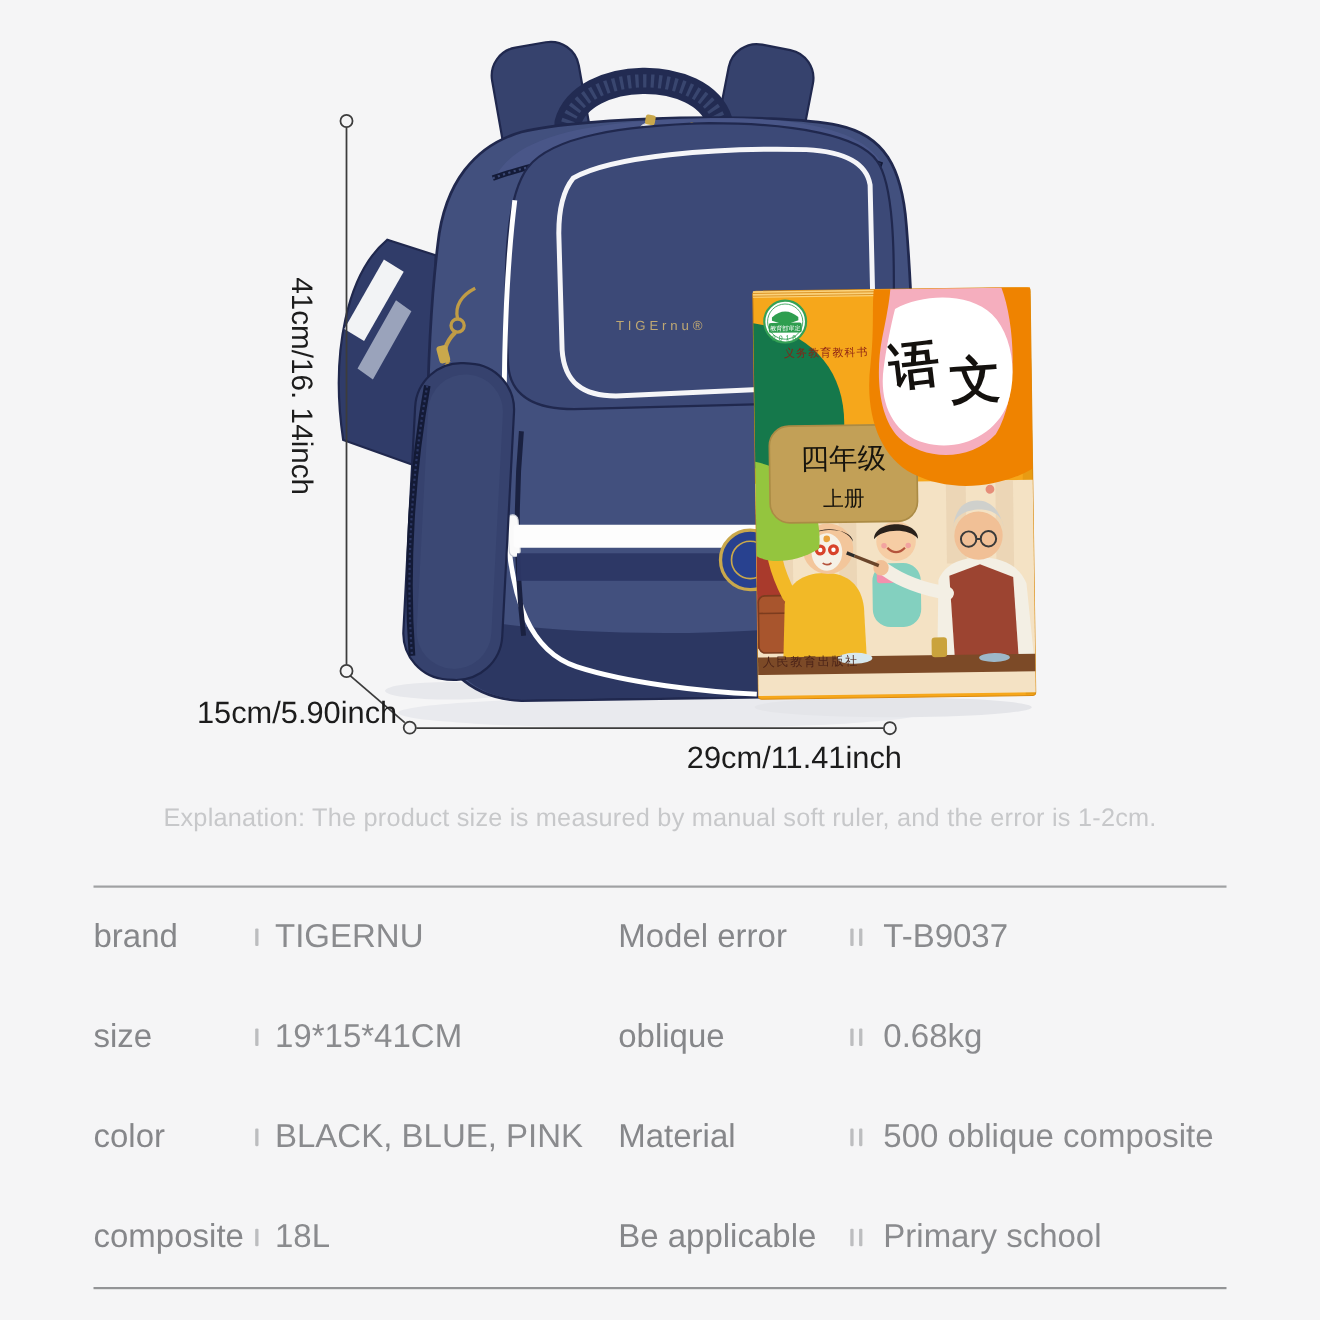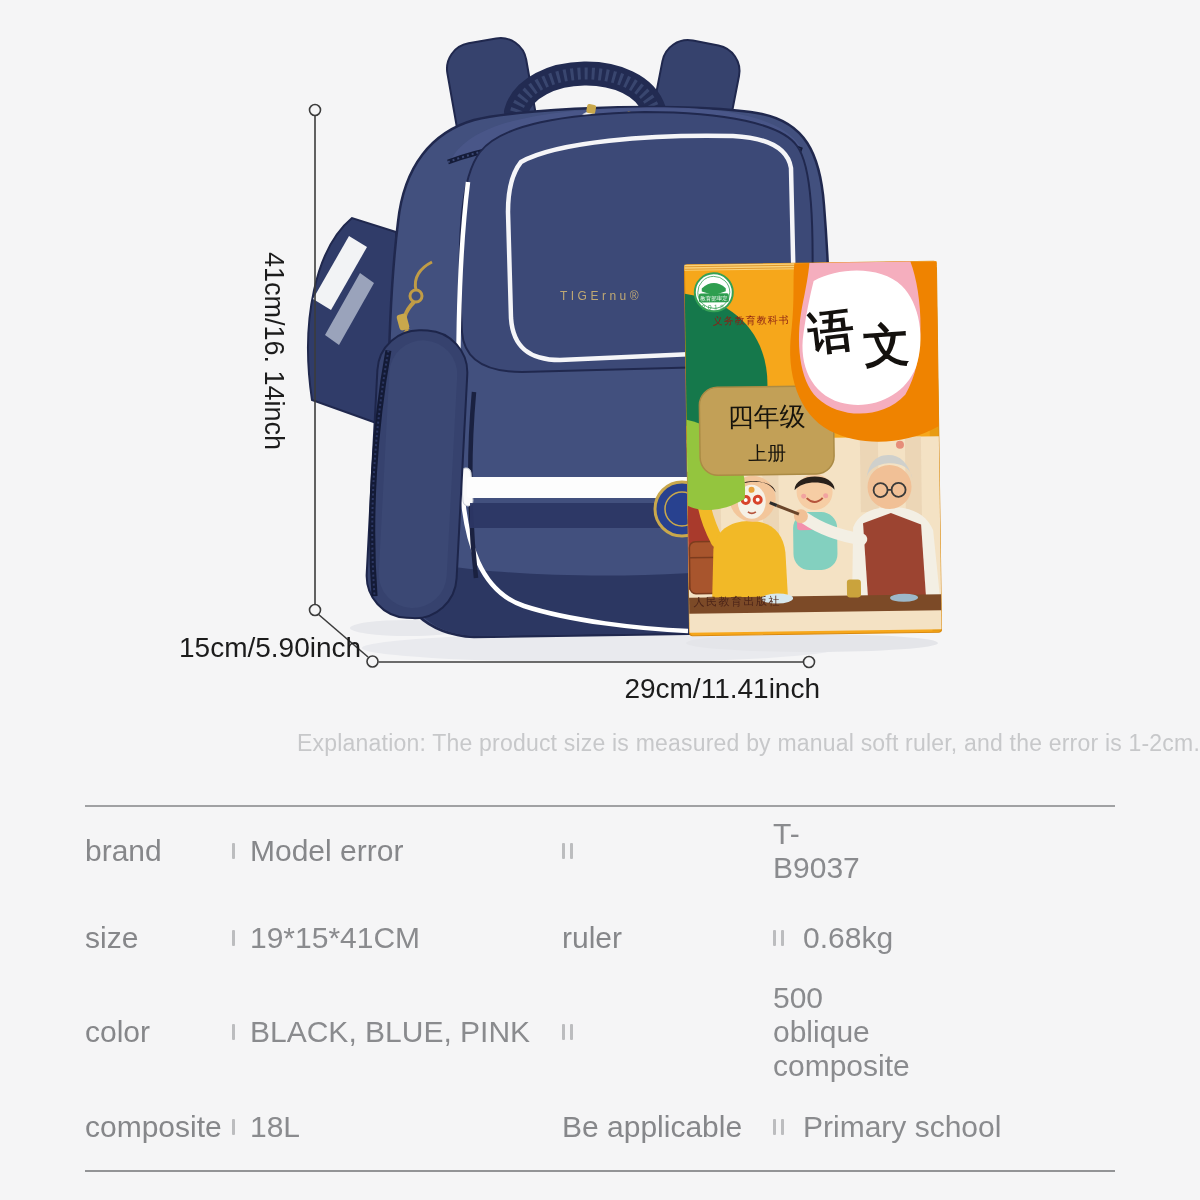--- a/index.html
+++ b/index.html
@@ -16,21 +16,21 @@
   .dim-height{
     left:258px;top:252px;
     font-size:27px;
     writing-mode:vertical-rl;
     letter-spacing:0px;
   }
   .dim-depth{left:131px;top:632px;font-size:28px;margin-left:48px;}
   .dim-width{left:380px;top:673px;width:440px;text-align:right;font-size:28px;}
   .explain{
     position:absolute;left:0;top:730px;width:1200px;
-    text-align:right;font-size:23px;color:#c7c8ca;letter-spacing:.2px;
+    text-align:center;font-size:23px;color:#c7c8ca;letter-spacing:.2px;
   }
   .specs{
     position:absolute;left:85px;top:805px;width:1030px;height:363px;
     border-top:2px solid #a0a1a3;
     border-bottom:2px solid #939496;
     display:flex;flex-direction:column;
   }
   .spec-row{
     flex:1;
     display:grid;
@@ -224,46 +224,48 @@
   <div class="dim dim-width">29cm/11.41inch</div>
   <div class="explain">Explanation: The product size is measured by manual soft ruler, and the error is 1-2cm.</div>
 </div>
 
 <div class="specs">
   <div class="spec-row">
     <span class="spec-label">brand</span>
     <span class="bars">
         <span class="bar"></span>
       </span>
+    <span class="spec-value">TIGERNU</span>
     <span class="spec-label">Model error</span>
     <span class="bars">
         <span class="bar"></span>
         <span class="bar"></span>
       </span>
     <span class="spec-value">T-B9037</span>
   </div>
   <div class="spec-row">
     <span class="spec-label">size</span>
     <span class="bars">
         <span class="bar"></span>
       </span>
     <span class="spec-value">19*15*41CM</span>
-    <span class="spec-label">ruler</span>
+    <span class="spec-label">oblique</span>
     <span class="bars">
         <span class="bar"></span>
         <span class="bar"></span>
       </span>
     <span class="spec-value">0.68kg</span>
   </div>
   <div class="spec-row">
     <span class="spec-label">color</span>
     <span class="bars">
         <span class="bar"></span>
       </span>
     <span class="spec-value">BLACK, BLUE, PINK</span>
+    <span class="spec-label">Material</span>
     <span class="bars">
         <span class="bar"></span>
         <span class="bar"></span>
       </span>
     <span class="spec-value">500 oblique composite</span>
   </div>
   <div class="spec-row">
     <span class="spec-label">composite</span>
     <span class="bars">
         <span class="bar"></span>

